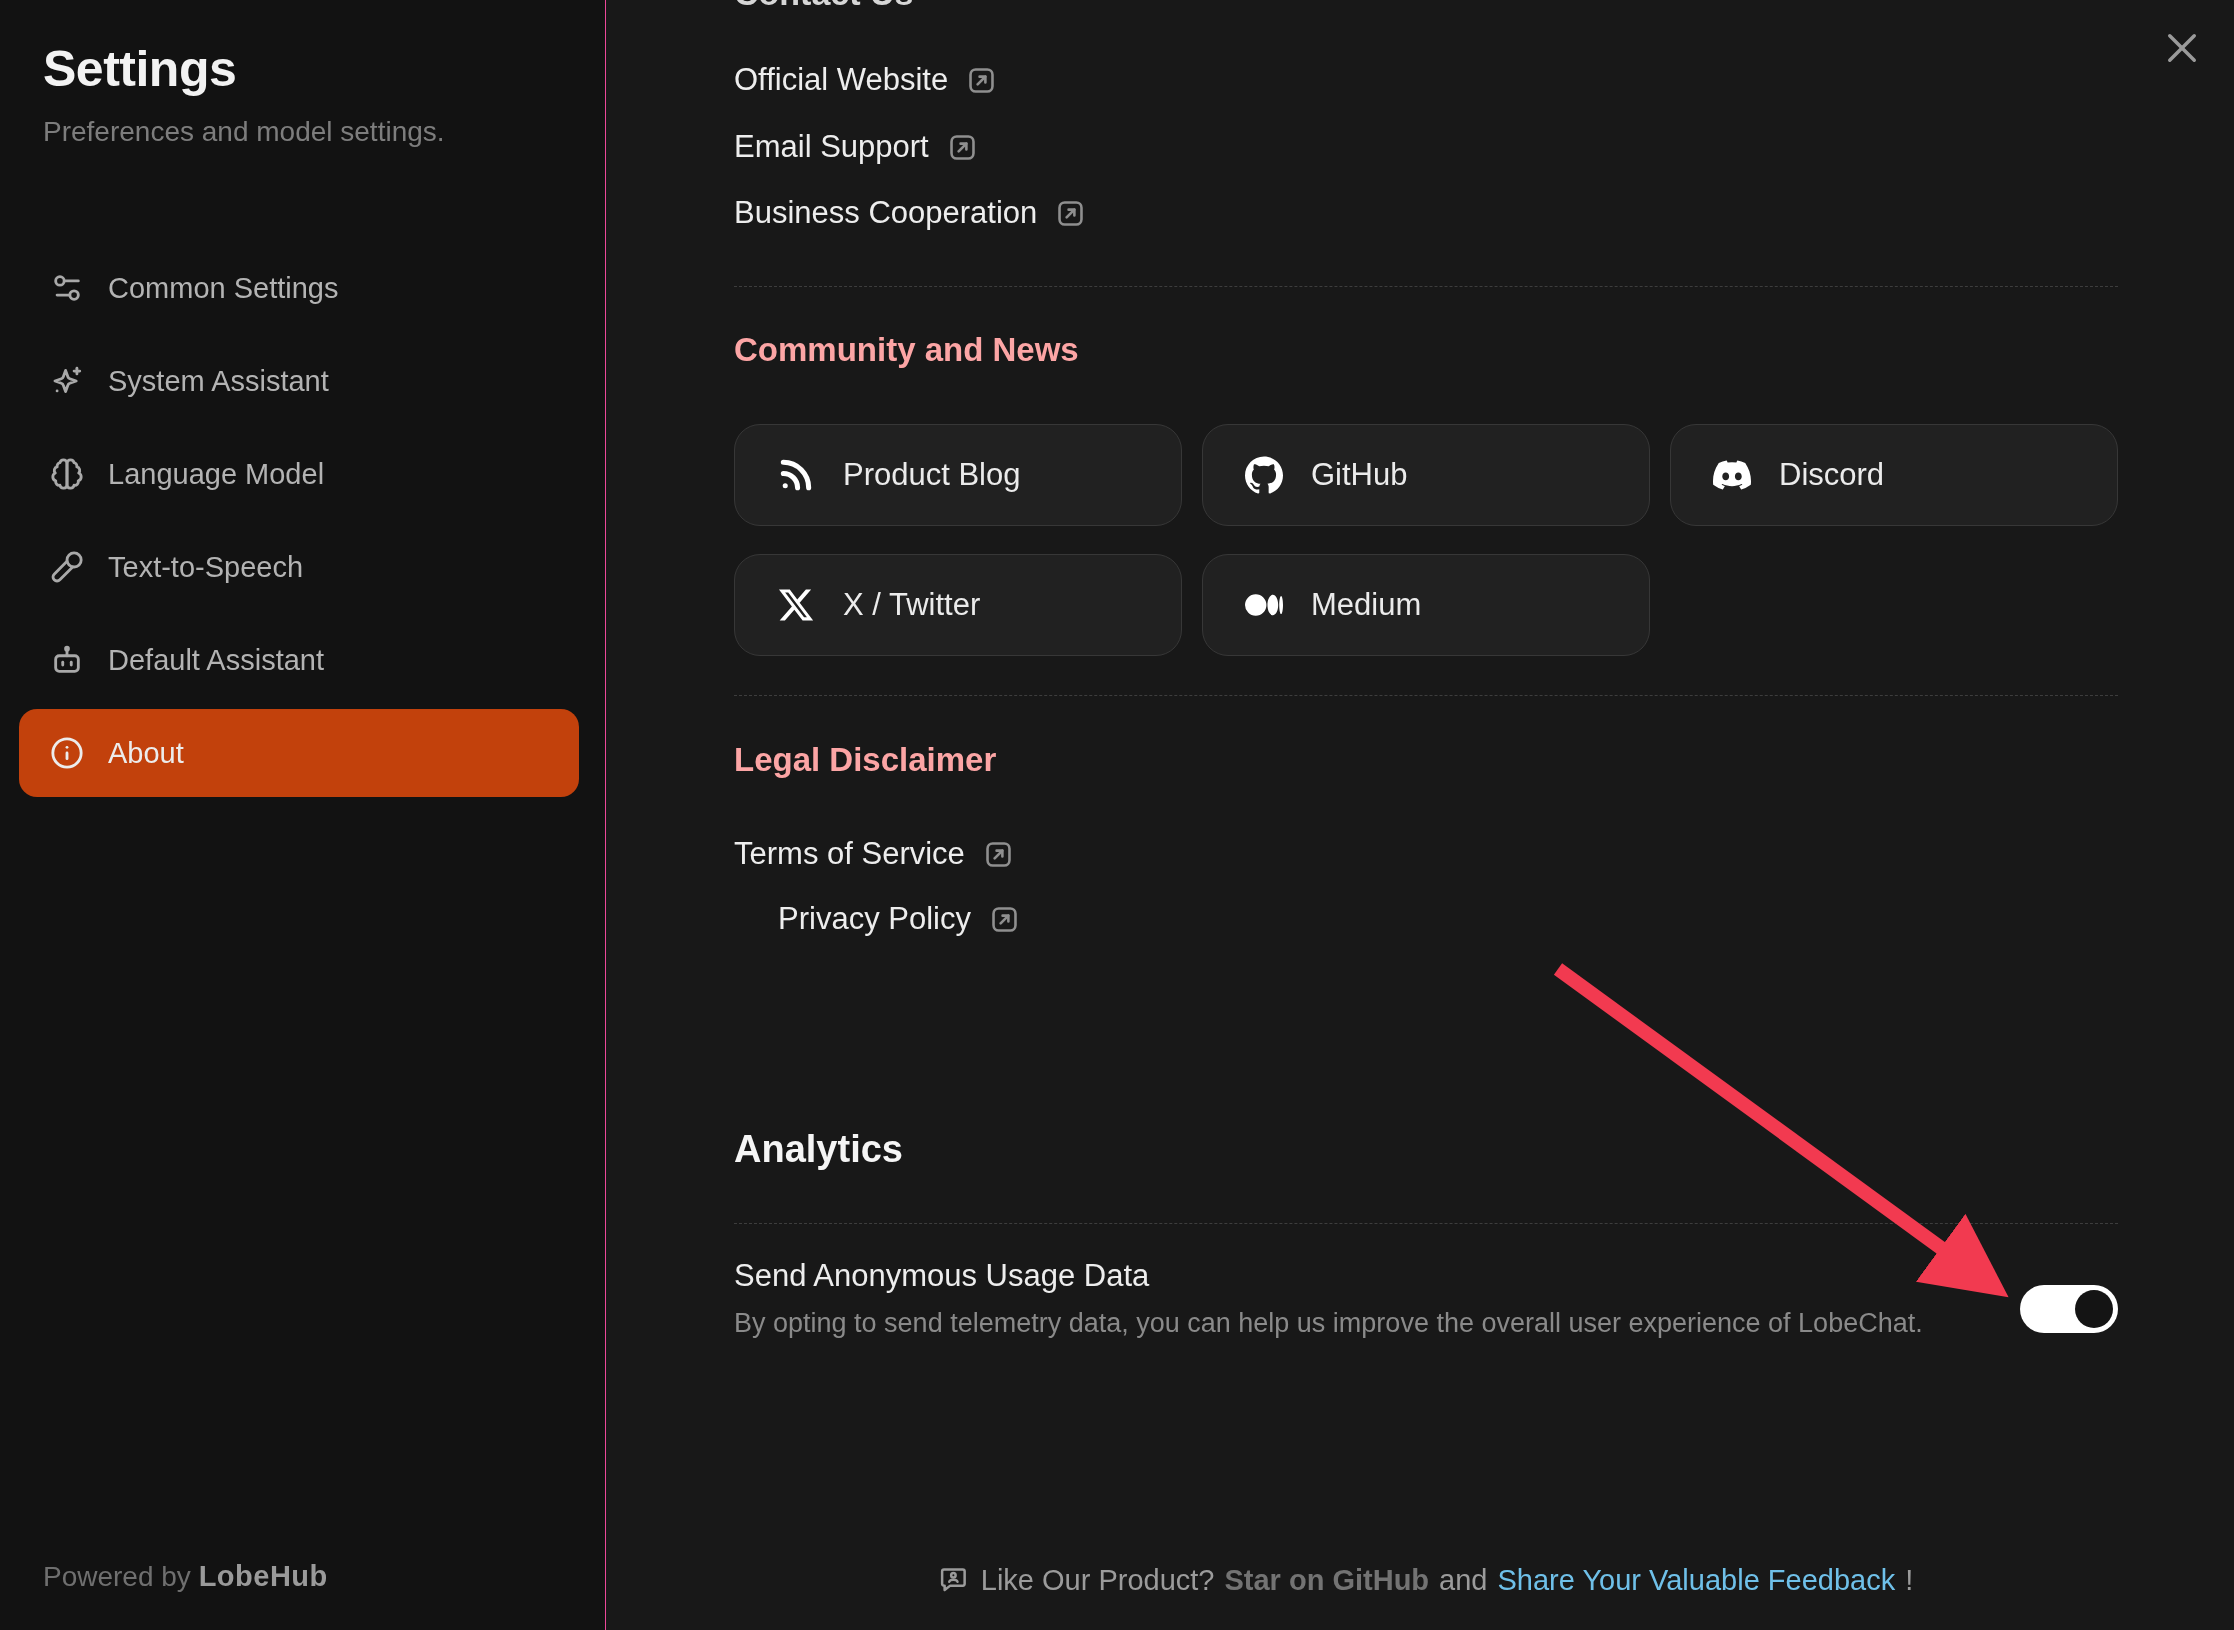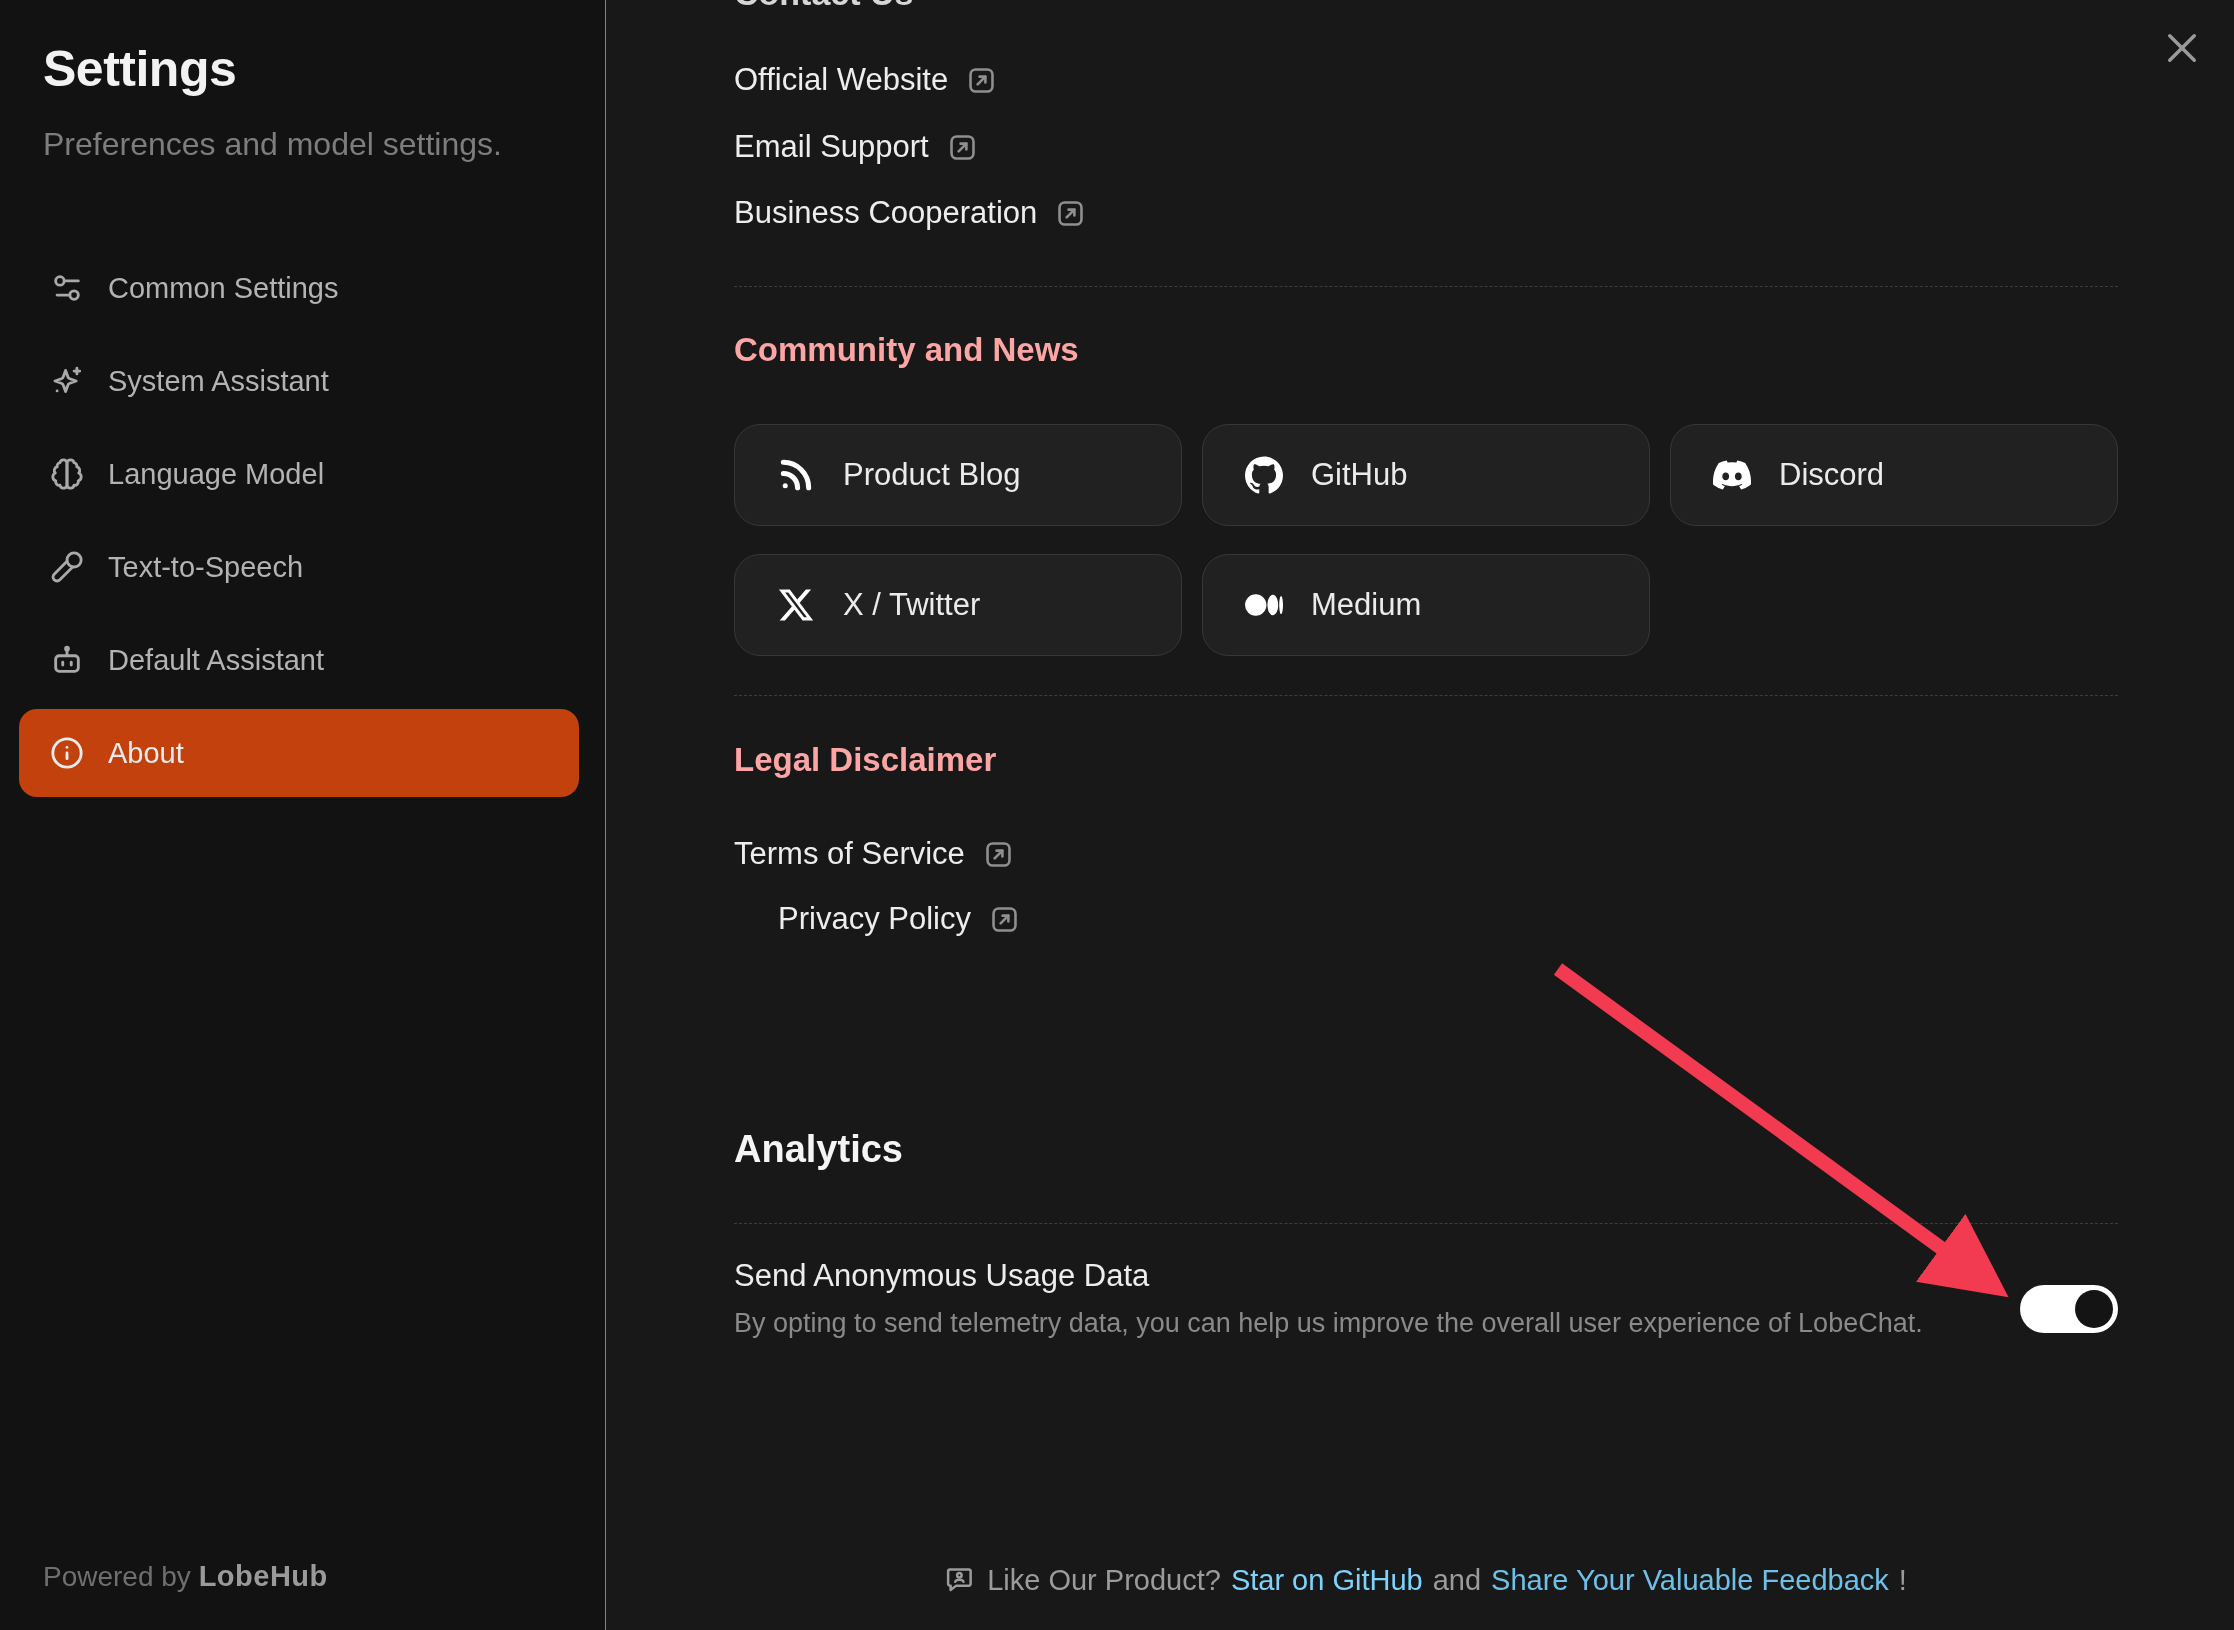--- a/index.html
+++ b/index.html
@@ -15,22 +15,22 @@
   .sidebar {
     position:absolute; left:0; top:0; width:606px; height:1630px;
     background:#121212;
     border-right:1px solid #ec4899;
   }
   .sidebar-title {
     position:absolute; left:43px; top:40px;
     font-size:50px; font-weight:700; color:#f2f2f2; letter-spacing:-0.5px;
   }
   .sidebar-subtitle {
-    position:absolute; left:43px; top:126px;
-    font-size:32px; color:#7d7d7d;text-align:right;
+    position:absolute; left:43px; top:116px;
+    font-size:28px; color:#7d7d7d;text-align:right;
   }
   .nav { position:absolute; left:19px; right:26px; top:244px; }
   .nav-item {
     display:flex; align-items:center; height:88px; margin-bottom:5px;
     border-radius:18px; padding-left:31px; cursor:pointer;
     color:#b3b3b3;
   }
   .nav-item .nav-icon { width:34px; height:34px; margin-right:24px; color:#a9a9a9; flex:0 0 auto; }
   .nav-item .nav-label { font-size:29px; }
   .nav-item.selected { background:#c2410c; color:#ececec; }
@@ -303,21 +303,21 @@
 
   <div class="page-footer">
     <span class="fb-icon">
       <svg class="stroke" viewBox="0 0 24 24" width="30" height="30">
           <path d="M4 3.5h15A1.5 1.5 0 0 1 20.5 5v10a1.5 1.5 0 0 1-1.5 1.5H9L4.5 20v-3.5A1.5 1.5 0 0 1 2.5 15V5A1.5 1.5 0 0 1 4 3.5Z"></path>
           <circle cx="11.5" cy="8.2" r="1.8"></circle>
           <path d="M8.2 13.4c.6-2.2 6-2.2 6.6 0"></path>
         </svg>
     </span>
     <span>Like Our Product?</span>
-    <span class="flink" style="color:#7dd3fc;">Star on GitHub</span>
+    <span class="flink" style="color:#737373;font-weight:bold;">Star on GitHub</span>
     <span>and</span>
     <span class="flink" style="color:#6FC0E9;">Share Your Valuable Feedback</span>
     <span>!</span>
   </div>
 </div>
 
 <div class="close-btn">
   <svg class="stroke" viewBox="0 0 24 24">
       <path d="M5 5 19 19"></path>
       <path d="M19 5 5 19"></path>

